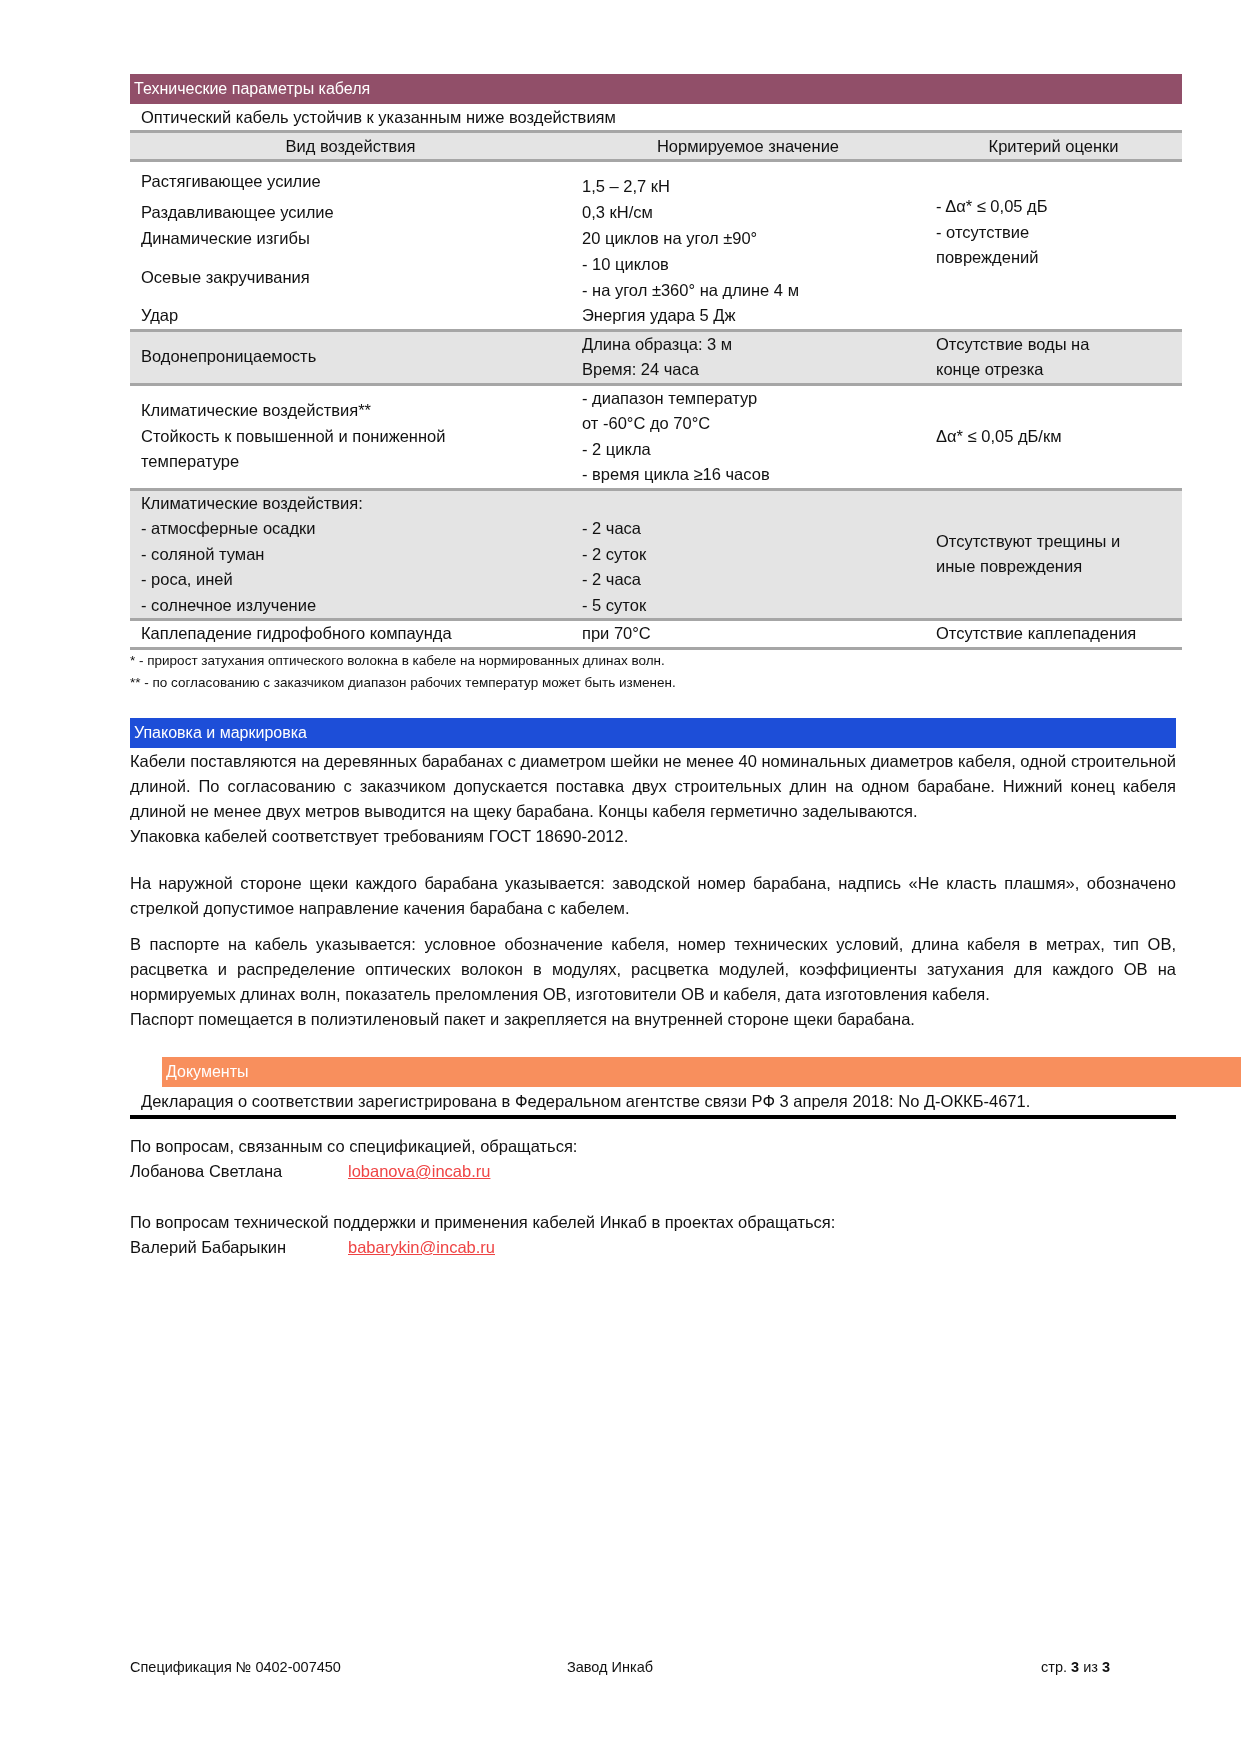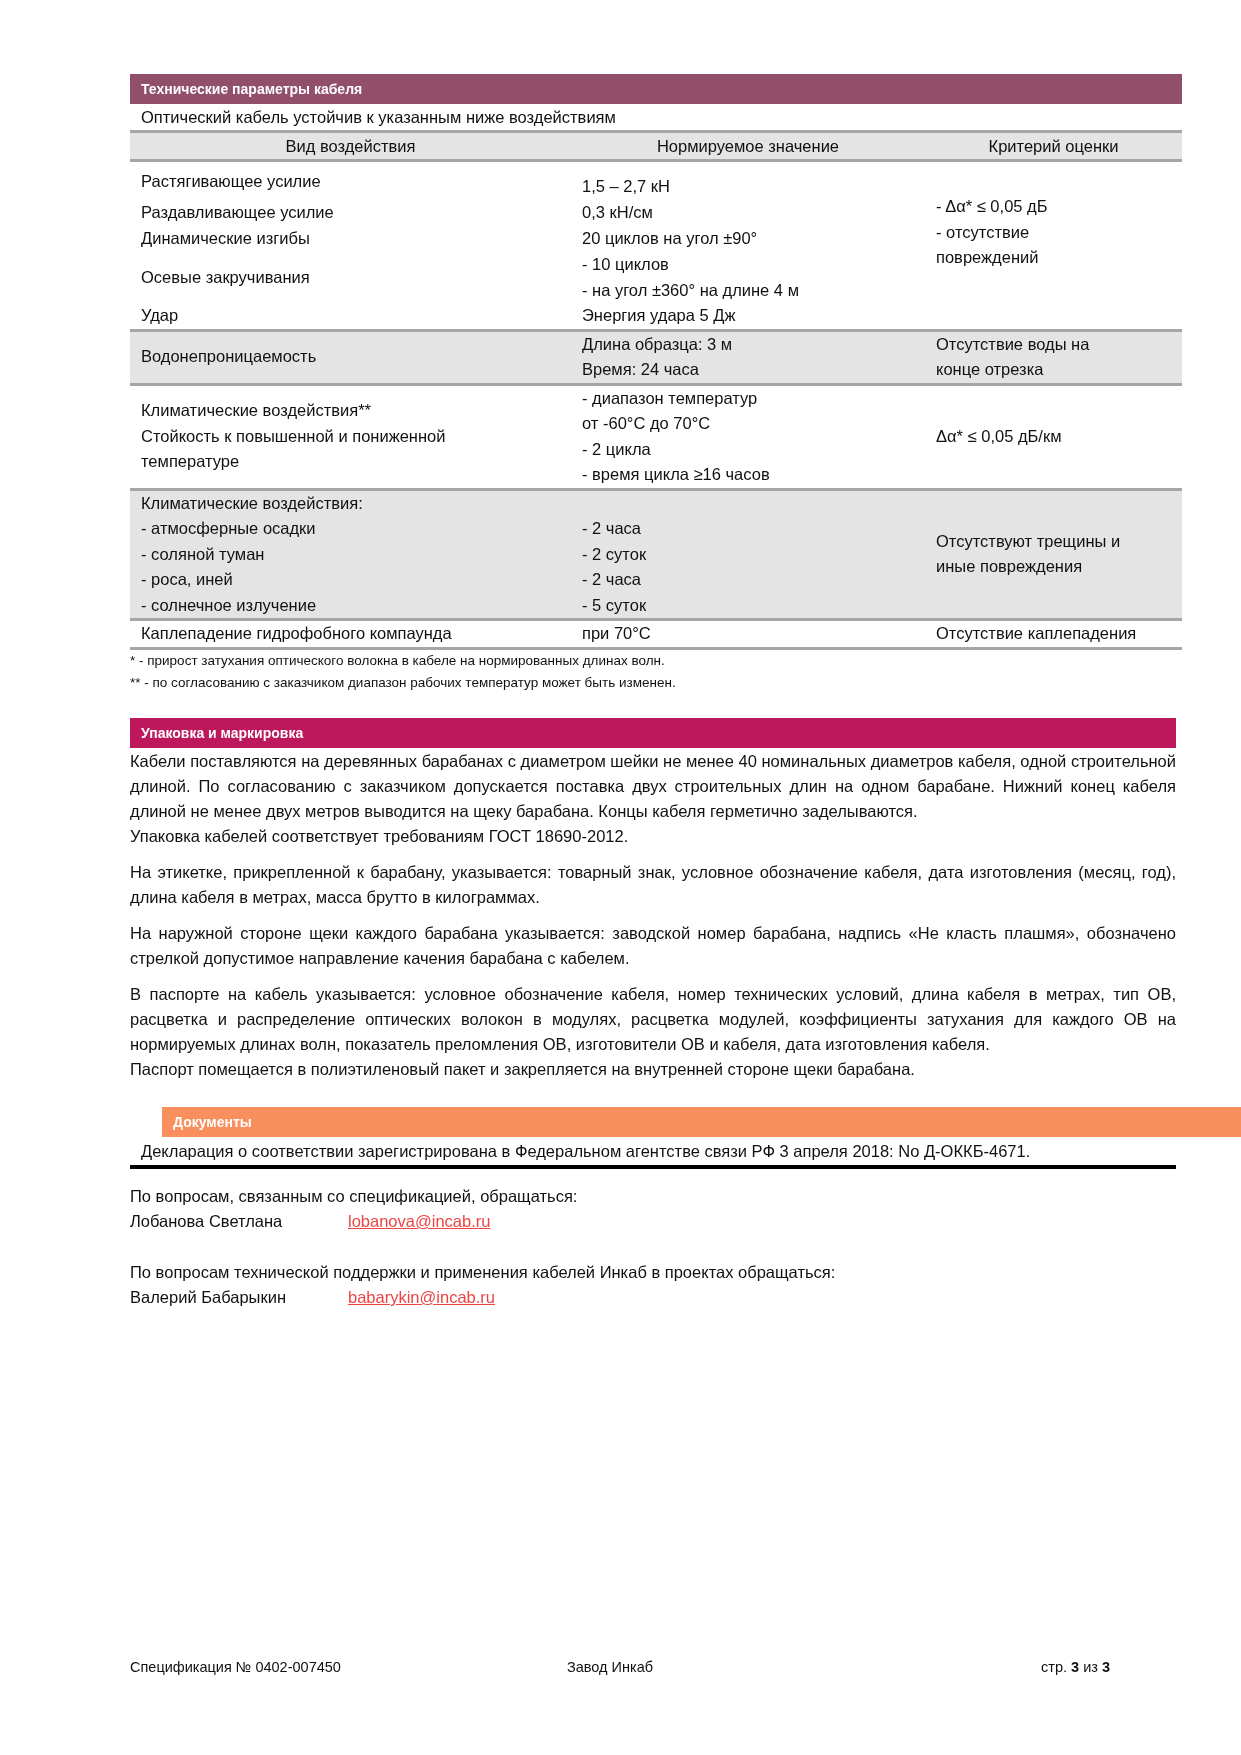--- a/index.html
+++ b/index.html
@@ -4,25 +4,25 @@
 <style>
   html, body { margin: 0; padding: 0; background: #ffffff; }
   body {
     width: 1241px; height: 1755px; position: relative; overflow: hidden;
     font-family: "Liberation Sans", "DejaVu Sans", sans-serif;
     color: #111111;
   }
   .page { position: absolute; left: 130px; top: 74px; width: 1052px; }
 
   .section-header {
-    height: 30px; line-height: 30px; color: #ffffff; font-weight: bold;
-    font-size: 14px; padding-left: 11px; box-sizing: border-box;
+    height: 30px; line-height: 30px; color: #ffffff; font-weight: normal;
+    font-size: 16px; padding-left: 4px; box-sizing: border-box;
   }
   .hdr-tech { background: #914f69; width: 1052px; }
-  .hdr-pack { background: #be185d; width: 1046px; }
+  .hdr-pack { background: #1d4ed8; width: 1046px; }
   .hdr-docs { background: #f88f5d; width: 1156px; margin-left: 32px; }
 
   .intro { font-size: 16.5px; height: 26px; line-height: 26px; padding-left: 11px; }
 
   table.spec { border-collapse: collapse; width: 1052px; font-size: 16.5px; table-layout: fixed; }
   table.spec td { padding: 0 11px; vertical-align: middle; }
   table.spec col.c1 { width: 441px; }
   table.spec col.c2 { width: 354px; }
   table.spec col.c3 { width: 257px; }
   .thead td { background: #e4e4e4; text-align: center; height: 26px; border-top: 3px solid #a6a6a6; border-bottom: 3px solid #a6a6a6; }
@@ -187,21 +187,20 @@
   <div class="footnote">* - прирост затухания оптического волокна в кабеле на нормированных длинах волн.</div>
   <div class="footnote">** - по согласованию с заказчиком диапазон рабочих температур может быть изменен.</div>
 
   <div style="height:24px"></div>
 
   <div class="section-header hdr-pack">Упаковка и маркировка</div>
   <div style="width:1046px; padding-top:1px;">
     <p class="para">Кабели поставляются на деревянных барабанах с диаметром шейки не менее 40 номинальных диаметров кабеля, одной строительной длиной. По согласованию с заказчиком допускается поставка двух строительных длин на одном барабане. Нижний конец кабеля длиной не менее двух метров выводится на щеку барабана. Концы кабеля герметично заделываются.</p>
     <p class="para">Упаковка кабелей соответствует требованиям ГОСТ 18690-2012.</p>
     <div class="gap"></div>
-    <p class="para">На этикетке, прикрепленной к барабану, указывается: товарный знак, условное обозначение кабеля, дата изготовления (месяц, год), длина кабеля в метрах, масса брутто в килограммах.</p>
     <div class="gap"></div>
     <p class="para">На наружной стороне щеки каждого барабана указывается: заводской номер барабана, надпись «Не класть плашмя», обозначено стрелкой допустимое направление качения барабана с кабелем.</p>
     <div class="gap"></div>
     <p class="para">В паспорте на кабель указывается: условное обозначение кабеля, номер технических условий, длина кабеля в метрах, тип ОВ, расцветка и распределение оптических волокон в модулях, расцветка модулей, коэффициенты затухания для каждого ОВ на нормируемых длинах волн, показатель преломления ОВ, изготовители ОВ и кабеля, дата изготовления кабеля.</p>
     <p class="para">Паспорт помещается в полиэтиленовый пакет и закрепляется на внутренней стороне щеки барабана.</p>
   </div>
 
   <div style="height:25px"></div>
 
   <div class="section-header hdr-docs">Документы</div>

